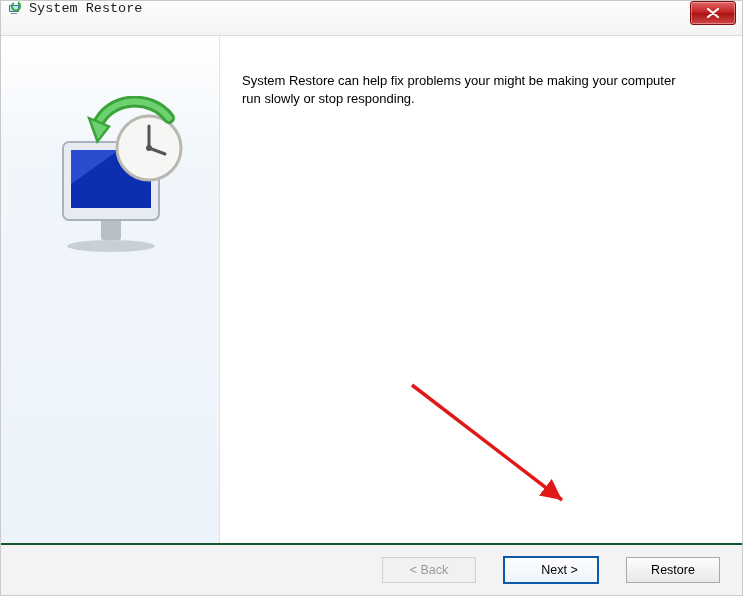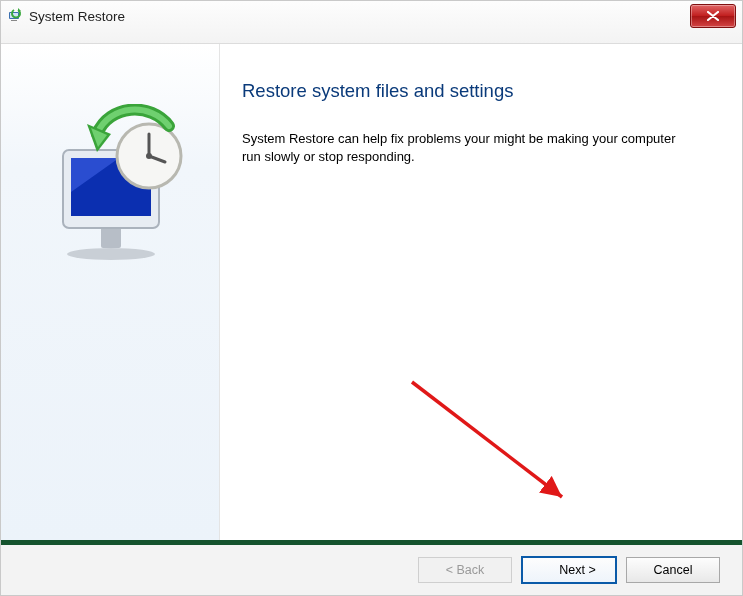--- a/index.html
+++ b/index.html
@@ -22,22 +22,23 @@
     flex-direction: column;
     background: #fff;
     box-shadow: 0 0 6px rgba(0,0,0,0.15);
   }
   
   .titlebar {
     height: 30px;
     background: linear-gradient(#fdfdfd, #f3f3f3);
     border-bottom: 1px solid #dcdcdc;
     display: flex;
-    align-items: center;
-    padding: 0 6px 12px 6px;
+    align-items: flex-start;
+    padding: 0 6px 4px 6px;
+    font-family: Liberation Mono, monospace;
   }
   .titlebar .app-icon {
     width: 16px;
     height: 16px;
     margin-right: 6px;
     display: flex;
     align-items: center;
     justify-content: center;
   }
   .titlebar .title-text {
@@ -96,26 +97,26 @@
     font-size: 13px;
     line-height: 1.35;
     margin: 0 0 18px 0;
     color: #000;
     max-width: 440px;
   }
 
   
   .footer {
     height: 50px;
-    border-top: 5px solid #14532d;
+    border-top: 2px solid #14532d;
     background: #f3f3f3;
     display: flex;
     align-items: center;
     justify-content: flex-end;
-    gap: 10px;
+    gap: 28px;
     padding-right: 22px;
   }
   .btn {
     min-width: 94px;
     height: 26px;
     box-sizing: border-box;
     border: 1px solid #a8a8a8;
     background: linear-gradient(#fdfdfd, #e8e8e8);
     font-size: 12.5px;
     font-family: inherit;
@@ -189,33 +190,32 @@
 
           <path d="M128 22 C 110 -2, 68 0, 56 30" fill="none" stroke="#3aa43a" stroke-width="12" stroke-linecap="round"></path>
           <path d="M128 22 C 110 -2, 68 0, 56 30" fill="none" stroke="#6fd06f" stroke-width="6" stroke-linecap="round"></path>
           <polygon points="46,20 70,30 56,48" fill="#3aa43a"></polygon>
           <polygon points="50,24 66,31 57,43" fill="#6fd06f"></polygon>
         </svg>
       </div>
     </div>
 
     <div class="main">
-      <h1>Restore system files and settings</h1>
       <p>System Restore can help fix problems your might be making your computer run slowly or stop responding.</p>
     </div>
 
     <svg class="arrow-overlay" viewBox="0 0 220 160">
       <defs>
         <marker id="head" orient="auto" markerWidth="8" markerHeight="8" refX="6" refY="3">
           <path d="M0,0 L6,3 L0,6 Z" fill="#e01818"></path>
         </marker>
       </defs>
       <line x1="10" y1="20" x2="160" y2="135" stroke="#e01818" stroke-width="3.5" marker-end="url(#head)"></line>
     </svg>
   </div>
 
   <div class="footer">
     <button class="btn disabled" disabled="">&lt; Back</button>
     <button class="btn primary">Next &gt;</button>
-    <button class="btn">Cancel</button>
+    <button class="btn">Restore</button>
   </div>
 
 </div>
 
 </body></html>

